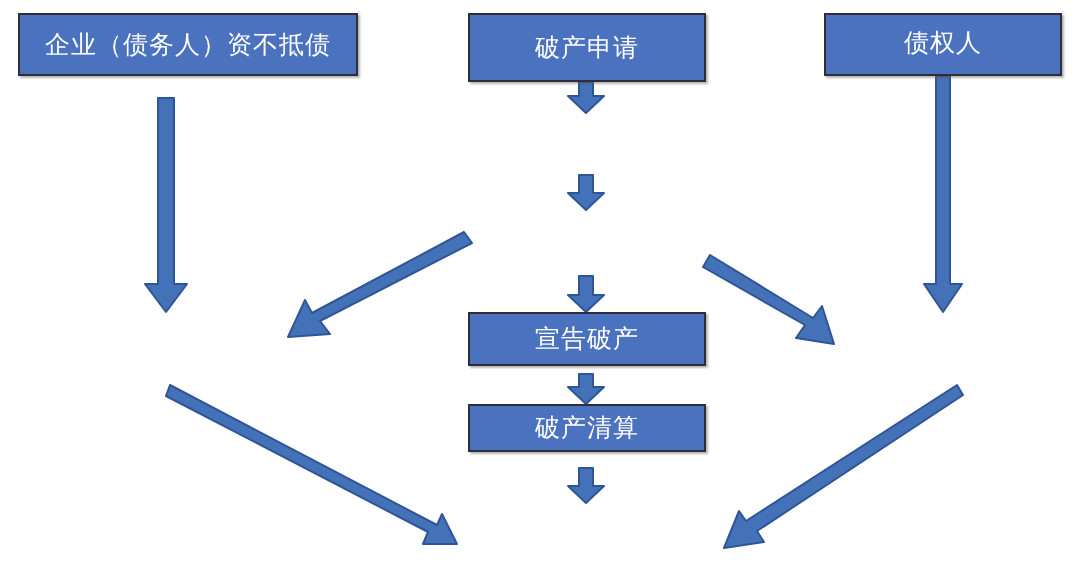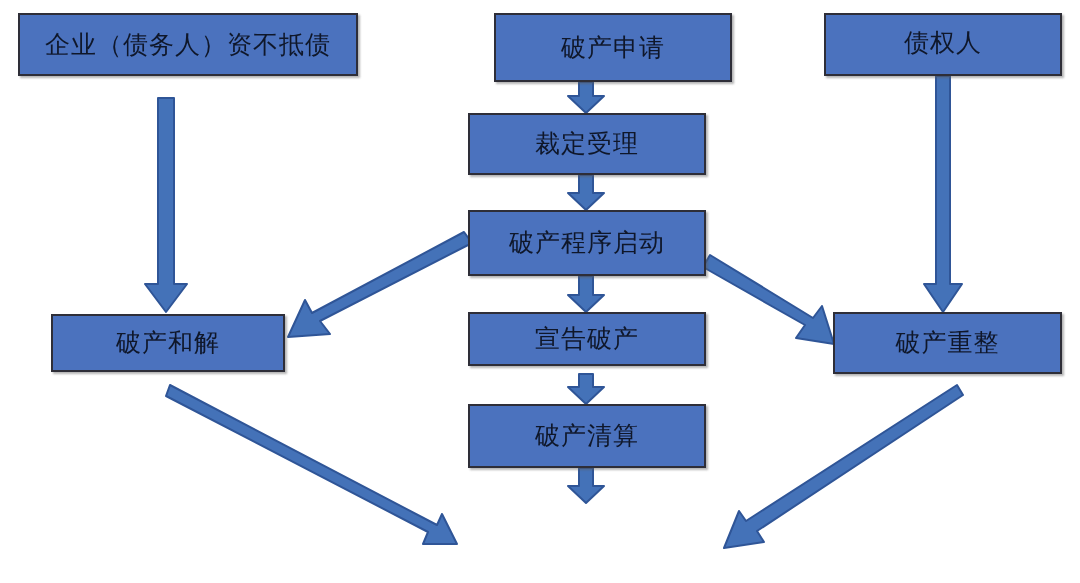--- a/index.html
+++ b/index.html
@@ -16,21 +16,21 @@
     height: 583px;
     background: #ffffff;
     overflow: hidden;
   }
   .node {
     position: absolute;
     box-sizing: border-box;
     background: #4B72BE;
     border: 2px solid #2E2E38;
     box-shadow: 2px 2px 2px rgba(90,90,90,0.45);
-    color: #0f172a;
+    color: #ffffff;
     display: flex;
     align-items: center;
     justify-content: center;
     text-align: center;
     font-size: 25px;
     line-height: 1.1;
     letter-spacing: 1px;
     white-space: nowrap;
     user-select: none;
   }
@@ -95,46 +95,34 @@
 
     <g>
       <polygon points="957,385 963,395 757,531 764,542 724,548 739,511 746,521" fill="#4472B8" stroke="#2F5597" stroke-width="2" stroke-linejoin="round"></polygon>
     </g>
   </svg>
 
   <div class="node" style="left:18px; top:13px; width:340px; height:63px;">
     <span class="label">企业（债务人）资不抵债</span>
   </div>
 
-  <div class="node" style="left:494px; top:13px; width:238px; height:69px;">
+  <div class="node" style="left:468px; top:13px; width:238px; height:69px;">
     <span class="label">破产申请</span>
   </div>
 
   <div class="node" style="left:824px; top:13px; width:238px; height:63px;font-family:Liberation Mono, monospace;">
     <span class="label">债权人</span>
   </div>
 
-  <div class="node" style="left:468px; top:113px; width:238px; height:62px;">
-    <span class="label">裁定受理</span>
-  </div>
 
-  <div class="node" style="left:468px; top:210px; width:238px; height:66px;">
-    <span class="label">破产程序启动</span>
-  </div>
 
-  <div class="node" style="left:51px; top:314px; width:234px; height:58px;">
-    <span class="label">破产和解</span>
-  </div>
 
   <div class="node" style="left:468px; top:312px; width:238px; height:54px;">
     <span class="label">宣告破产</span>
   </div>
 
-  <div class="node" style="left:833px; top:312px; width:229px; height:62px;">
-    <span class="label">破产重整</span>
-  </div>
 
-  <div class="node" style="left:468px; top:404px; width:238px; height:64px;">
+  <div class="node" style="left:468px; top:404px; width:238px; height:48px;">
     <span class="label">破产清算</span>
   </div>
 
 
 </div>
 
 </body></html>

